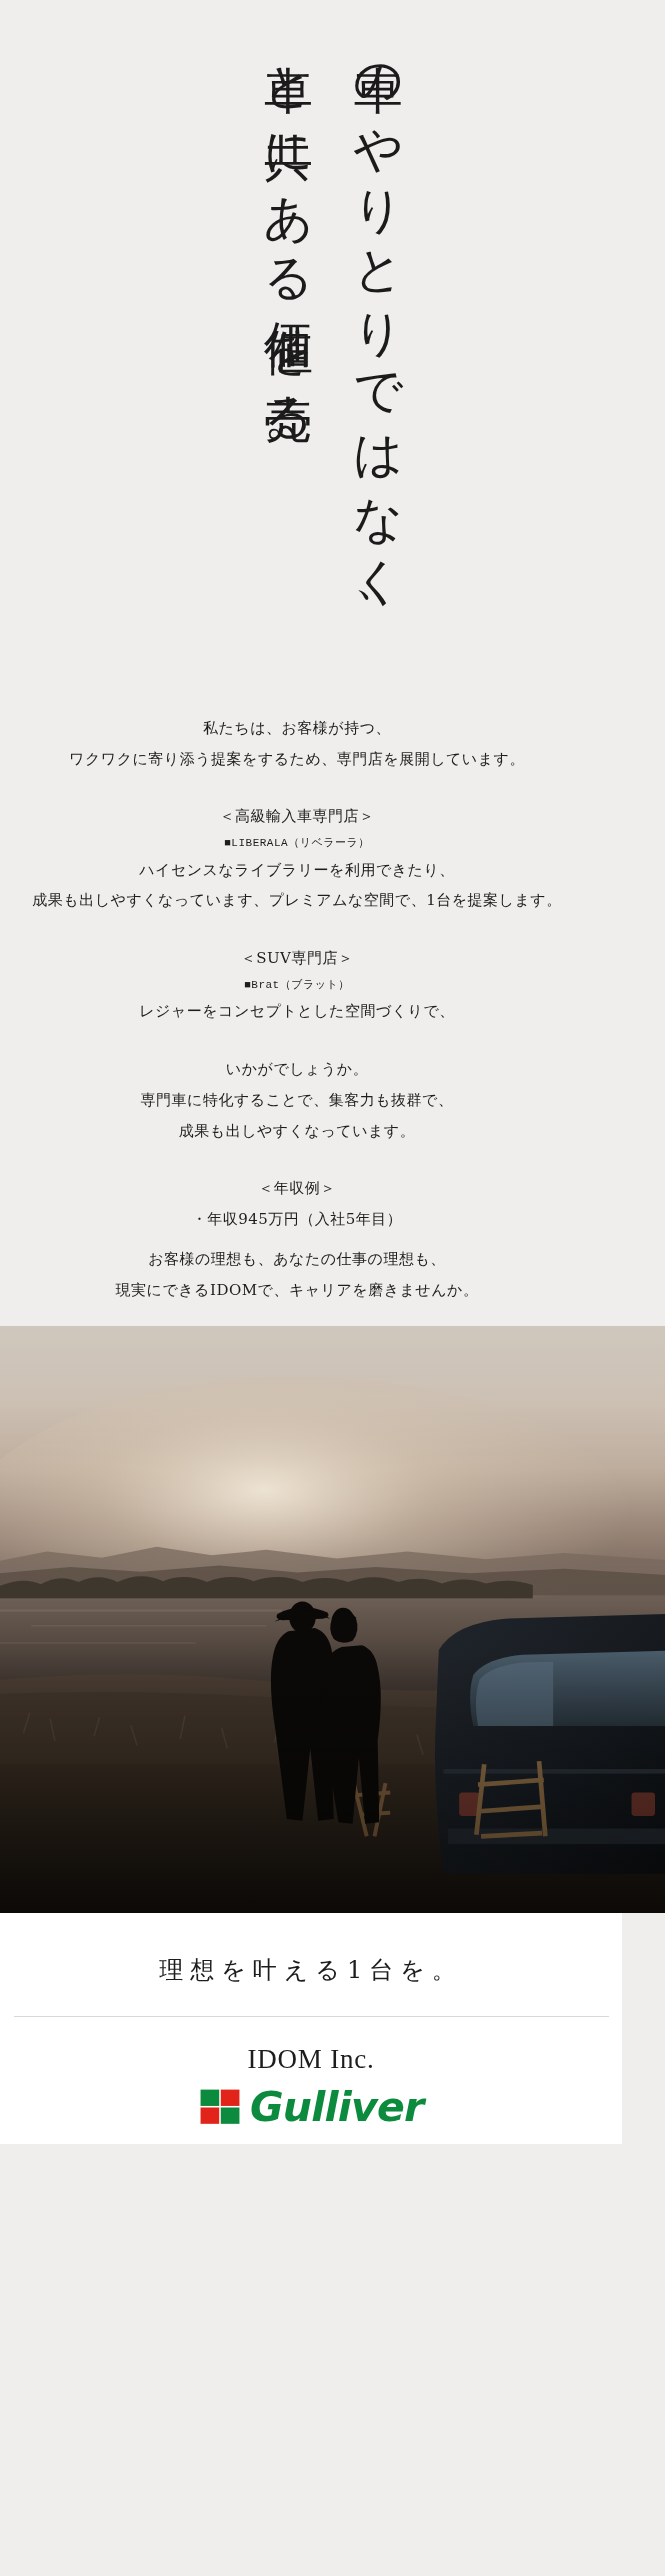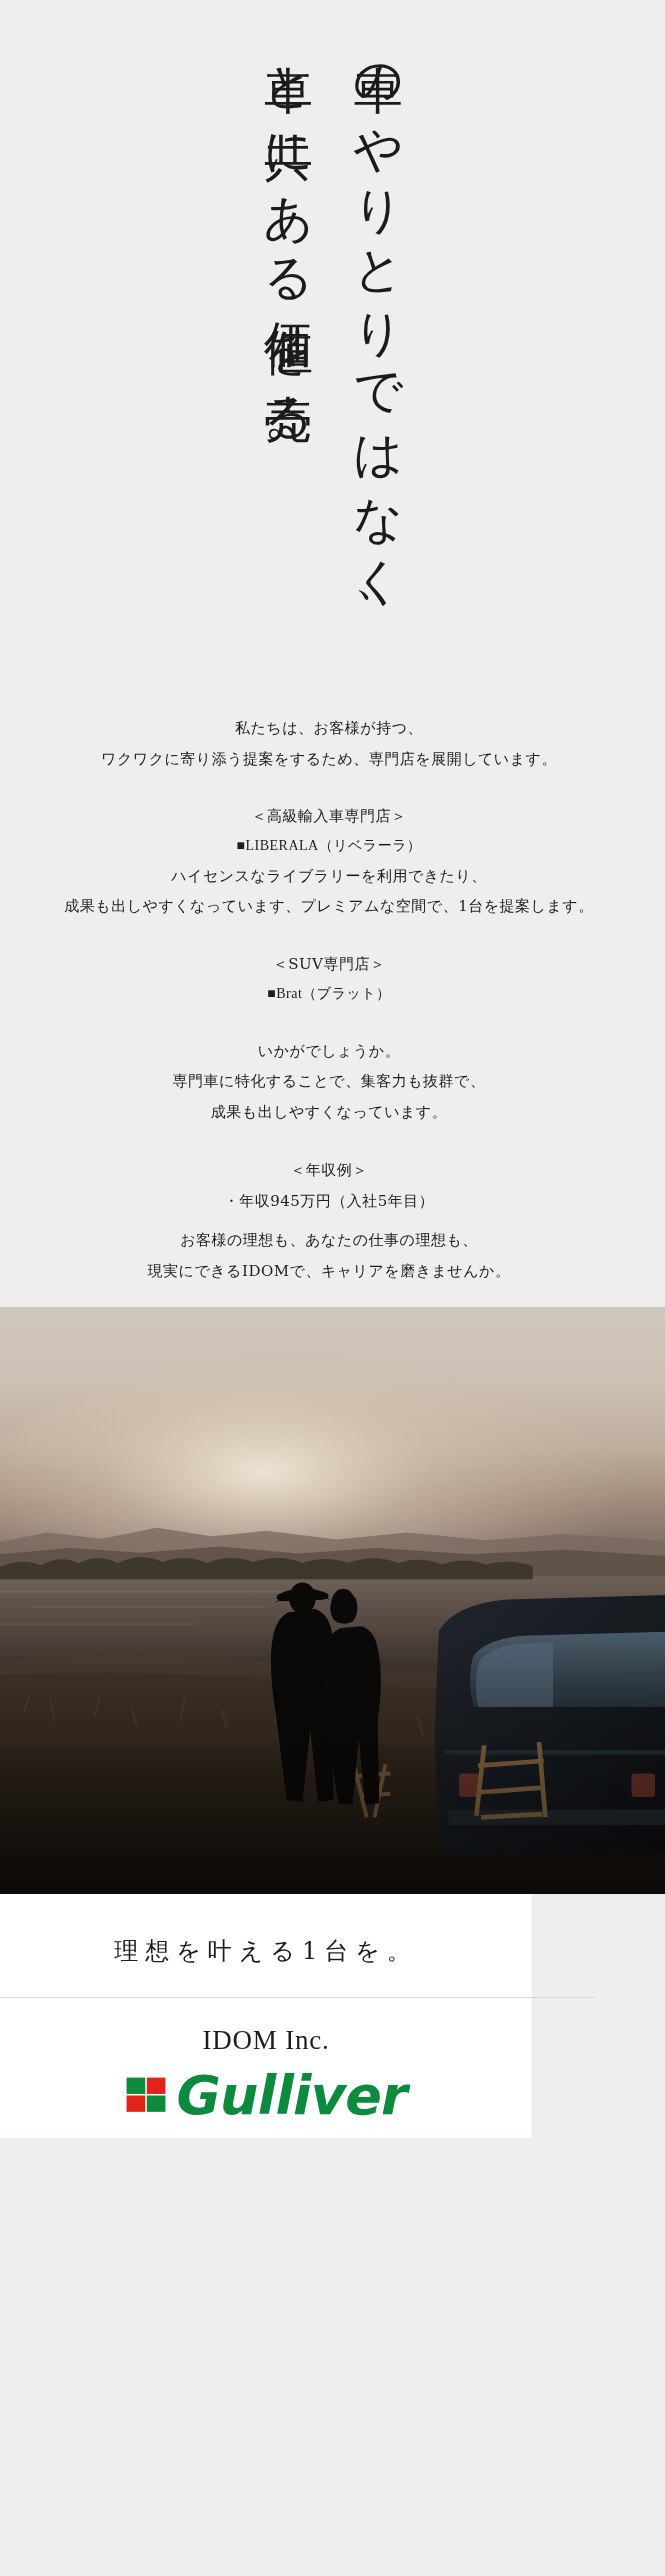--- a/index.html
+++ b/index.html
@@ -53,53 +53,52 @@
   }
 
   
   .body-copy {
     position: relative;
     width: 594px;
     background: #efeeec;
     padding-top: 7.8px;
     text-align: center;
     color: #1d1d1d;
-    padding-left: 32px;
   }
   .para {
     font-family: "DejaVu Serif", "Liberation Serif", serif;
     font-size: 15px;
     line-height: 2.05;
     letter-spacing: 0.5px;
     margin: 0;
   }
   .para.gap { margin-top: 27px; }
   .para.gap-sm { margin-top: 9px; }
   .para-line { display: block; }
   .strong-line {
-    font-family: Liberation Serif, serif;
-    font-size: 14px;
+    font-family: Liberation Mono, monospace;
+    font-size: 11px;
     letter-spacing: 0.5px;
   }
 
   
   .photo {
     position: relative;
     width: 666px;
     height: 587px;
     margin-top: 20.4px;
     overflow: hidden;
     background: #11100f;
   }
   .photo svg { display: block; width: 666px; height: 587px; }
 
   
   .footer {
     position: relative;
-    width: 532px;
+    width: 622px;
     background: #ffffff;
     text-align: center;
     padding-top: 41px;
     padding-bottom: 15.7px;
   }
   .tagline {
     font-family: "DejaVu Serif", "Liberation Serif", serif;
     font-size: 24px;
     letter-spacing: 7px;
     color: #1d1d1d;
@@ -127,21 +126,21 @@
   }
   .logo-mark {
     position: relative;
     width: 42px;
     height: 39px;
   }
   .logo-word {
     font-family: "DejaVu Sans", "Liberation Sans", sans-serif;
     font-weight: bold;
     font-style: italic;
-    font-size: 54px;
+    font-size: 41px;
     letter-spacing: -0.8px;
     color: #0c8a3e;
     line-height: 1;
   }
 </style>
 </head>
 <body>
 
 <div class="page">
 
@@ -162,20 +161,21 @@
     <p class="para gap">
       <span class="para-line">＜高級輸入車専門店＞</span>
       <span class="para-line strong-line">■LIBERALA（リベラーラ）</span>
       <span class="para-line">ハイセンスなライブラリーを利用できたり、</span>
       <span class="para-line">成果も出しやすくなっています、プレミアムな空間で、1台を提案します。</span>
     </p>
 
     <p class="para gap">
       <span class="para-line">＜SUV専門店＞</span>
       <span class="para-line strong-line">■Brat（ブラット）</span>
+      <span class="para-line">レジャーをコンセプトとした空間づくりで、</span>
     </p>
 
     <p class="para gap">
       <span class="para-line">いかがでしょうか。</span>
       <span class="para-line">専門車に特化することで、集客力も抜群で、</span>
       <span class="para-line">成果も出しやすくなっています。</span>
     </p>
 
     <p class="para gap">
       <span class="para-line">＜年収例＞</span>

